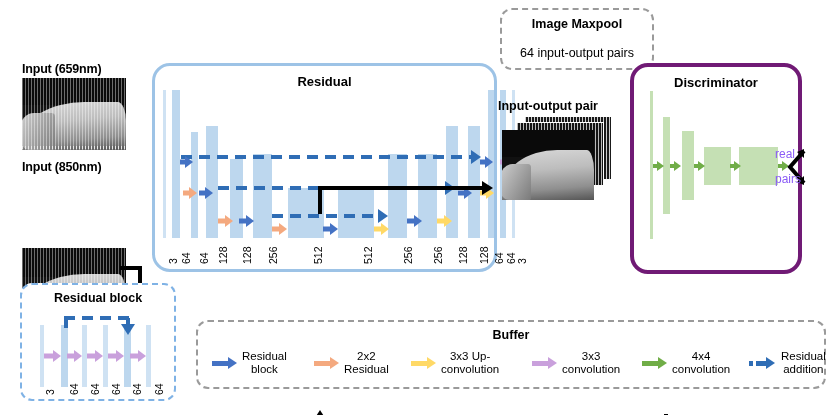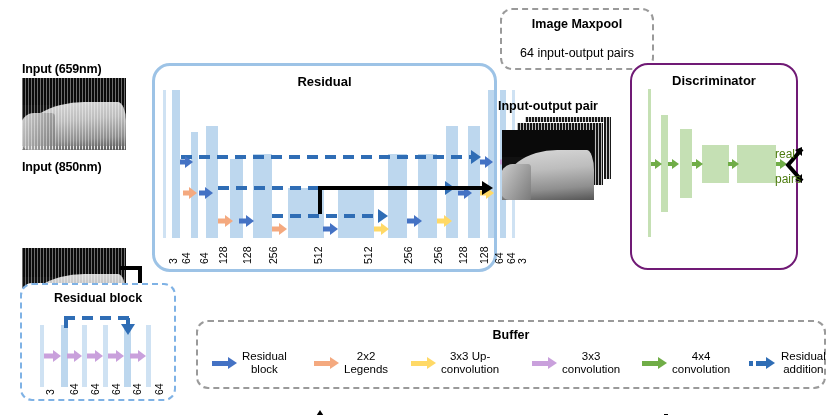--- a/index.html
+++ b/index.html
@@ -53,21 +53,21 @@
       #e8e8e8 0px, #e8e8e8 1px, transparent 1px, transparent 3px);
   }
 
   
   .panel {
     position:absolute;
     border-radius: 18px;
     background:#fff;
   }
   .panel.gen { border: 3px solid #9dc3e6; }
-  .panel.disc { border: 2px solid #701a75; }
+  .panel.disc { border: 4px solid #701a75; }
   .panel-title {
     position:absolute; left:0; right:0; top:8px;
     text-align:center; font-size:13px; font-weight:bold; color:#000;
   }
 
   
   .bar { position:absolute; background:#bdd7ee; }
   .bar.thin { background:#cfe2f3; }
   .vlabel {
     position:absolute;
@@ -115,21 +115,21 @@
   
   .dashbox {
     position:absolute; border:2.5px dashed #9a9a9a; border-radius:12px; background:#fff;
   }
   .dashbox.blue { border-color:#7fb2e5; border-style:dashed; }
   .buf-title{position:absolute;left:0;right:0;top:7px;text-align:center;font-size:12.5px;font-weight:bold;}
   .buf-sub{position:absolute;left:0;right:0;bottom:8px;text-align:center;font-size:12.5px;color:#000;}
 
   
   .gblock{position:absolute;background:#c5e0b4;}
-  .rf { position:absolute; font-size:12px; color:#4d7c0f; }
+  .rf { position:absolute; font-size:12px; color:#8b5cf6; }
 
   
   .legend-title{position:absolute;left:0;right:0;top:6px;text-align:center;font-size:12.5px;font-weight:bold;}
   .leg-item{position:absolute;display:flex;align-items:center;gap:4px;}
   .leg-txt{font-size:11.5px;line-height:12.5px;color:#000;text-align:center;white-space:pre-line;}
 
   .res-title{position:absolute;left:0;right:0;top:6px;text-align:center;font-size:12.5px;font-weight:bold;}
   .io-title{position:absolute;font-size:12.5px;font-weight:bold;white-space:nowrap;}
   .stackimg{position:absolute;background:#111;border:1px solid #fff;}
 </style>
@@ -416,21 +416,21 @@
       <span class="leg-txt">Residual
 block</span>
     </div>
 
     <div class="leg-item" style="left:116px; top:28px;">
       <span style="display:inline-block;position:relative;width:26px;height:12px;">
         <span style="position:absolute;left:0;top:4px;width:17px;height:5px;background:#f4a97f;"></span>
         <span style="position:absolute;left:16px;top:0;width:0;height:0;border-top:6px solid transparent;border-bottom:6px solid transparent;border-left:9px solid #f4a97f;"></span>
       </span>
       <span class="leg-txt">2x2
-Legends</span>
+Residual</span>
     </div>
 
     <div class="leg-item" style="left:213px; top:28px;">
       <span style="display:inline-block;position:relative;width:26px;height:12px;">
         <span style="position:absolute;left:0;top:4px;width:17px;height:5px;background:#ffd966;"></span>
         <span style="position:absolute;left:16px;top:0;width:0;height:0;border-top:6px solid transparent;border-bottom:6px solid transparent;border-left:9px solid #ffd966;"></span>
       </span>
       <span class="leg-txt">3x3 Up-
 convolution</span>
     </div>

